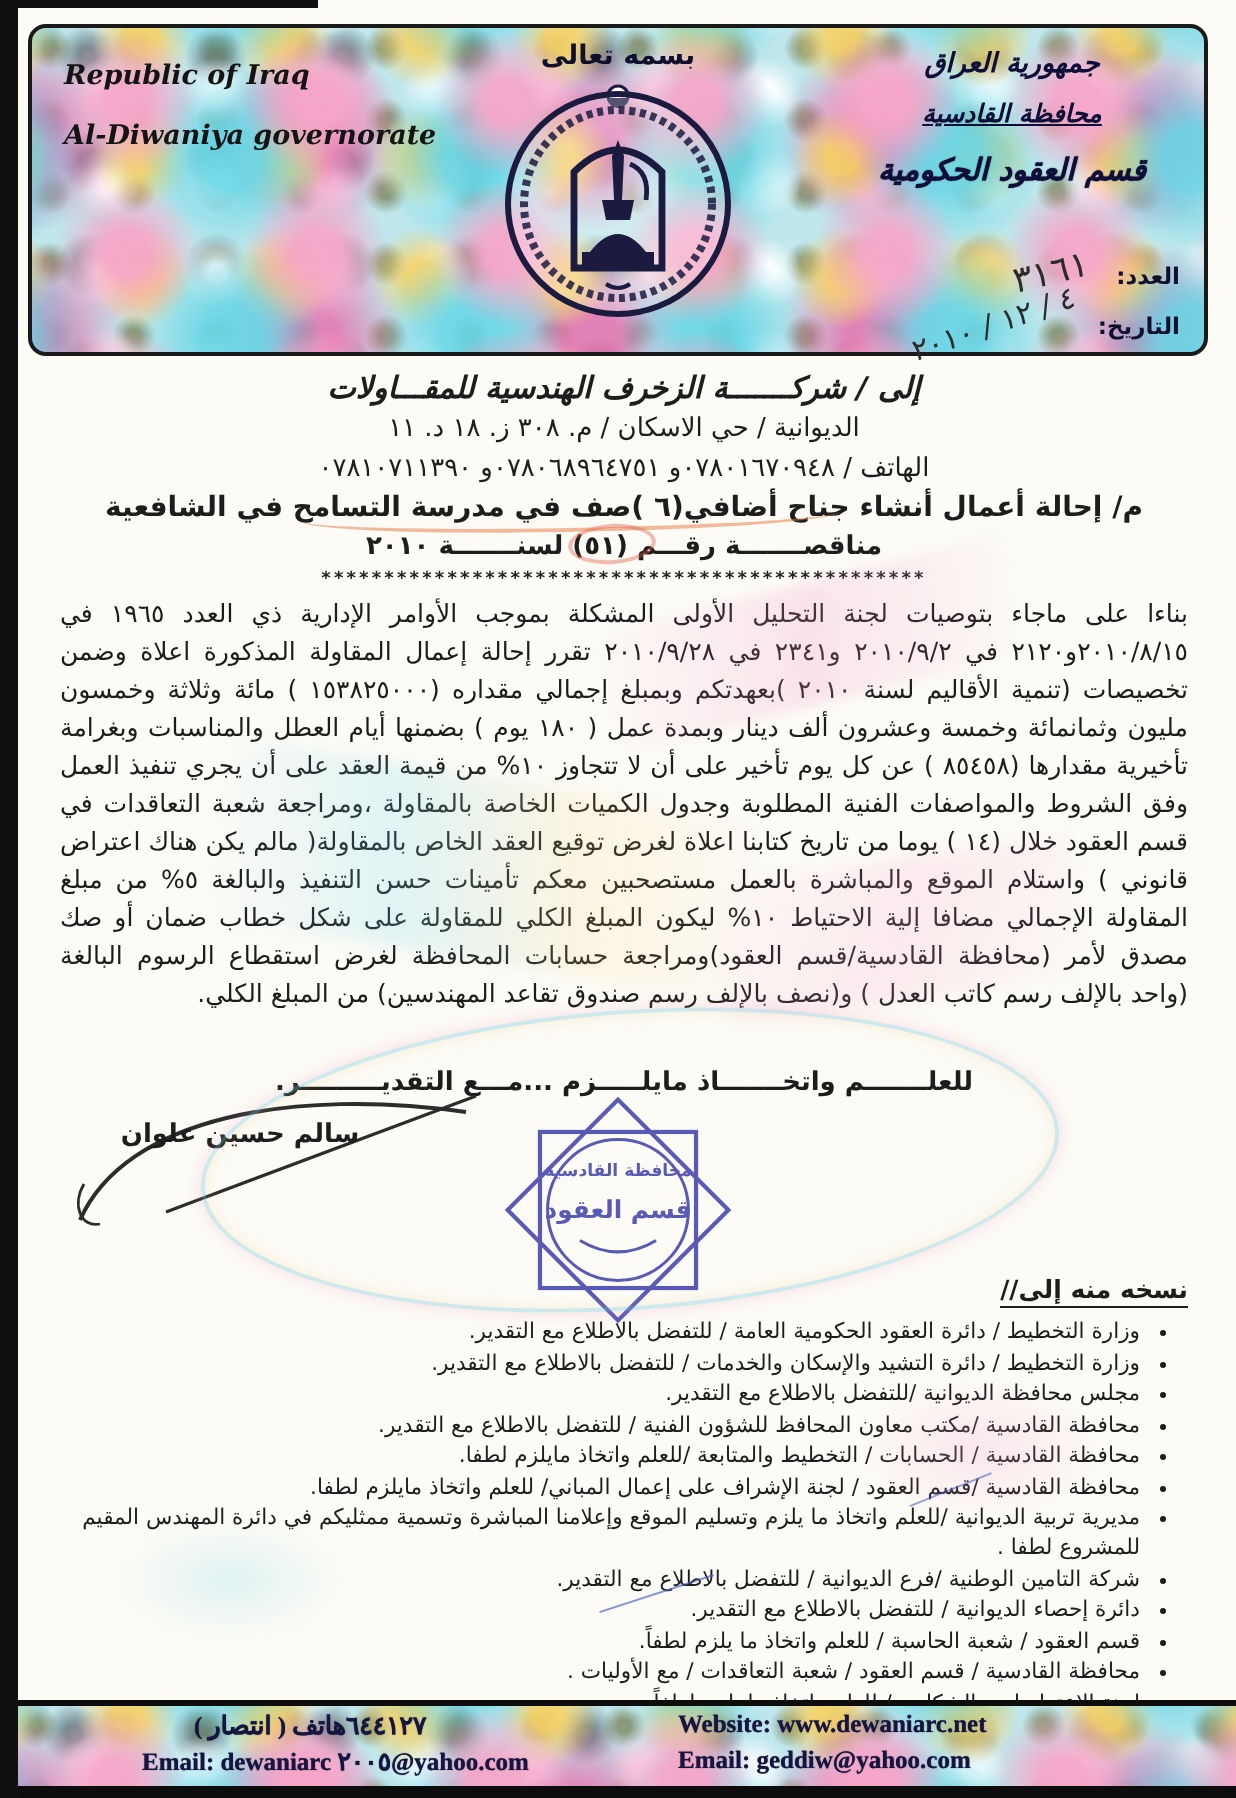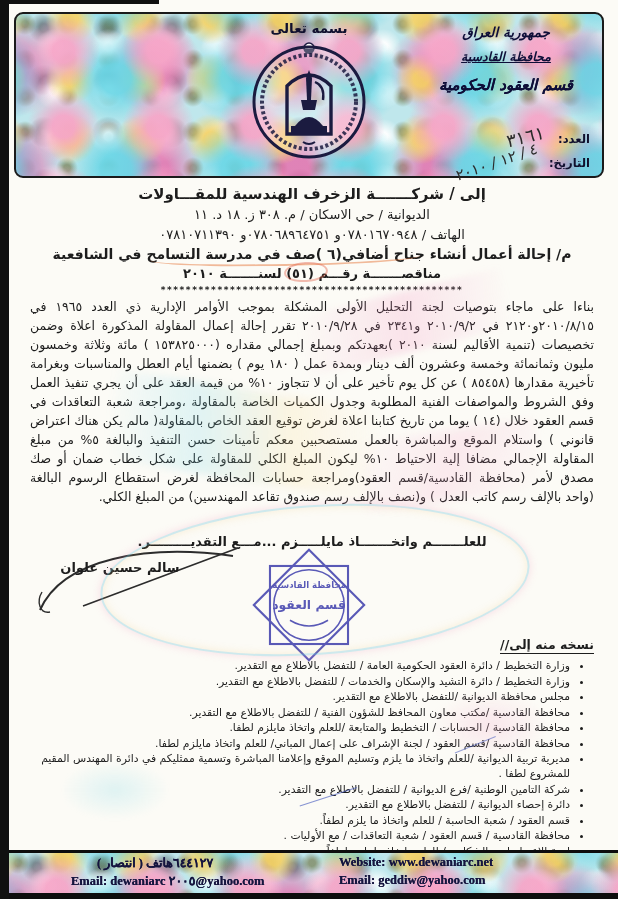--- a/index.html
+++ b/index.html
@@ -42,21 +42,21 @@
   .arabic-block .a3 { font-size:15px; font-weight:bold; margin-top:12px; letter-spacing:.5px; text-shadow:0 0 .6px #0e0e38; }
   .ref-row { position:absolute; right:12px; direction:rtl; white-space:nowrap; }
   .ref-row.num { top:112px; }
   .ref-row.date { top:138px; }
   .ref-label { font-size:11.5px; font-weight:bold; color:#10102e; }
   .ref-value { display:inline-block; font-size:18px; color:#2b2b2b; margin:0 8px -4px 0; transform:rotate(-14deg) skewX(-6deg); }
   .ref-row.date .ref-value { font-size:15px; transform:rotate(-19deg) skewX(-8deg); margin-right:4px; }
 
   
   .recipient { position:absolute; left:30px; right:24px; top:183px; direction:rtl; text-align:center; }
-  .to-line { font-size:15px; font-weight:bold; line-height:22px; }
+  .to-line { font-size:15px; font-weight:bold; line-height:22px;font-style:italic; }
   .addr-line, .phone-line { font-size:13px; line-height:20px; }
   .subject-line { font-size:14px; font-weight:bold; line-height:19px; }
   .tender-line { font-size:13px; font-weight:bold; line-height:20px; }
   .separator { direction:ltr; font-size:9px; font-weight:bold; letter-spacing:1.6px; line-height:12px; color:#222; }
 
   .body-par {
     position:absolute; left:30px; right:24px; top:297px;
     direction:rtl; text-align:justify; font-size:12.5px; line-height:19px; color:#1c1c1c;
   }
   .closing { position:absolute; left:30px; right:24px; top:534px; direction:rtl; text-align:center; font-weight:bold; font-size:13px; }
@@ -99,20 +99,24 @@
   .art-pen2 { left:455px; top:744px; width:44px; height:10px; border-top:1.6px solid rgba(70,90,190,.55); transform:rotate(-22deg); }
 </style>
 </head>
 <body>
 
 <div class="page">
   <div class="left-bar"></div>
   <div class="top-mark"></div>
 
   <div class="header-band marble">
+    <div class="english-block">
+      <div class="l1">Republic of Iraq</div>
+      <div class="l2">Al-Diwaniya governorate</div>
+    </div>
 
     <div class="basmala">بسمه تعالى</div>
 
     <svg class="emblem" width="120" height="122" viewBox="0 0 120 122">
       <circle cx="60" cy="10" r="5" fill="#fff" stroke="#1b1b40" stroke-width="1.6"></circle>
       <path d="M55,11 a5,5 0 0 0 10,0 z" fill="#1b1b40"></path>
       <circle cx="60" cy="64" r="55" fill="rgba(255,255,255,0.25)" stroke="#1b1b40" stroke-width="3"></circle>
       <circle cx="60" cy="64" r="47" fill="none" stroke="#1b1b40" stroke-width="4" stroke-dasharray="3 2.4" opacity=".85"></circle>
       <path d="M38,96 L38,48 Q60,26 82,48 L82,96 Z" fill="none" stroke="#1b1b40" stroke-width="3.4"></path>
       <rect x="42" y="88" width="36" height="8" fill="#1b1b40"></rect>

